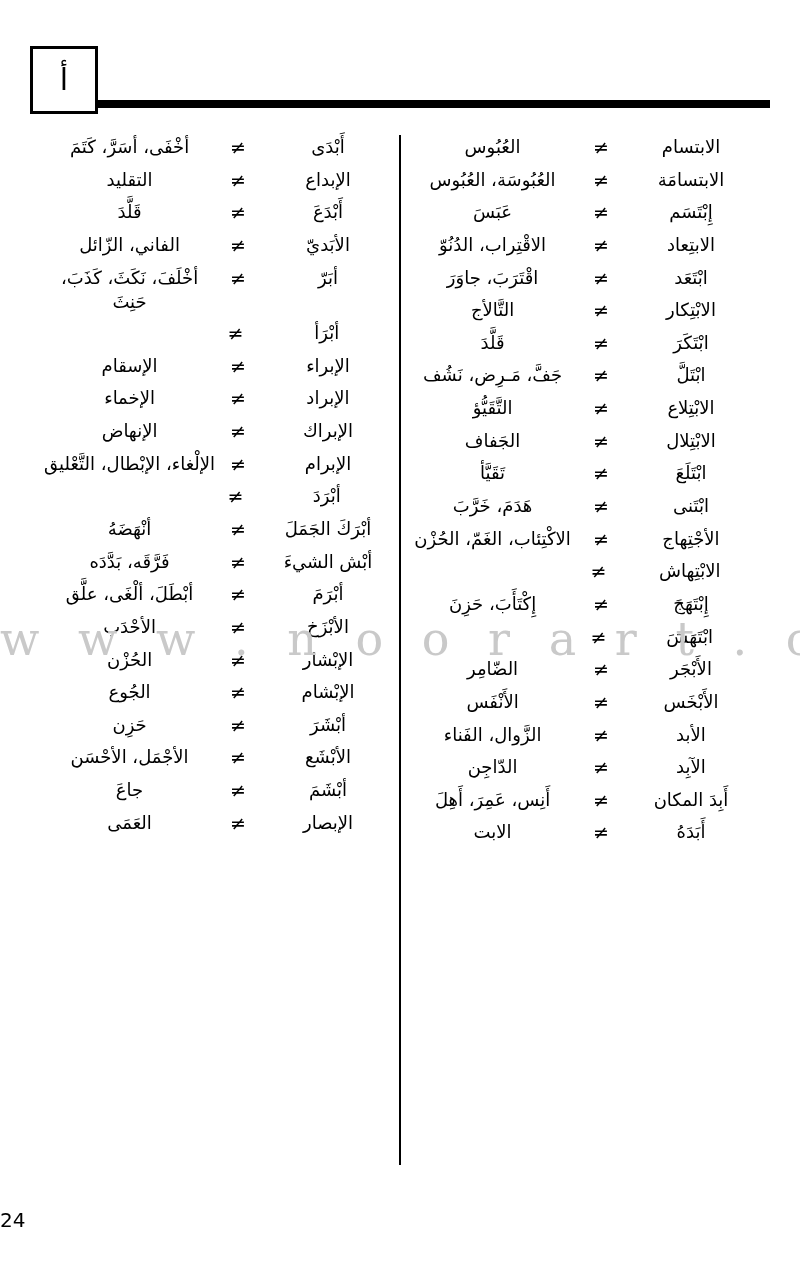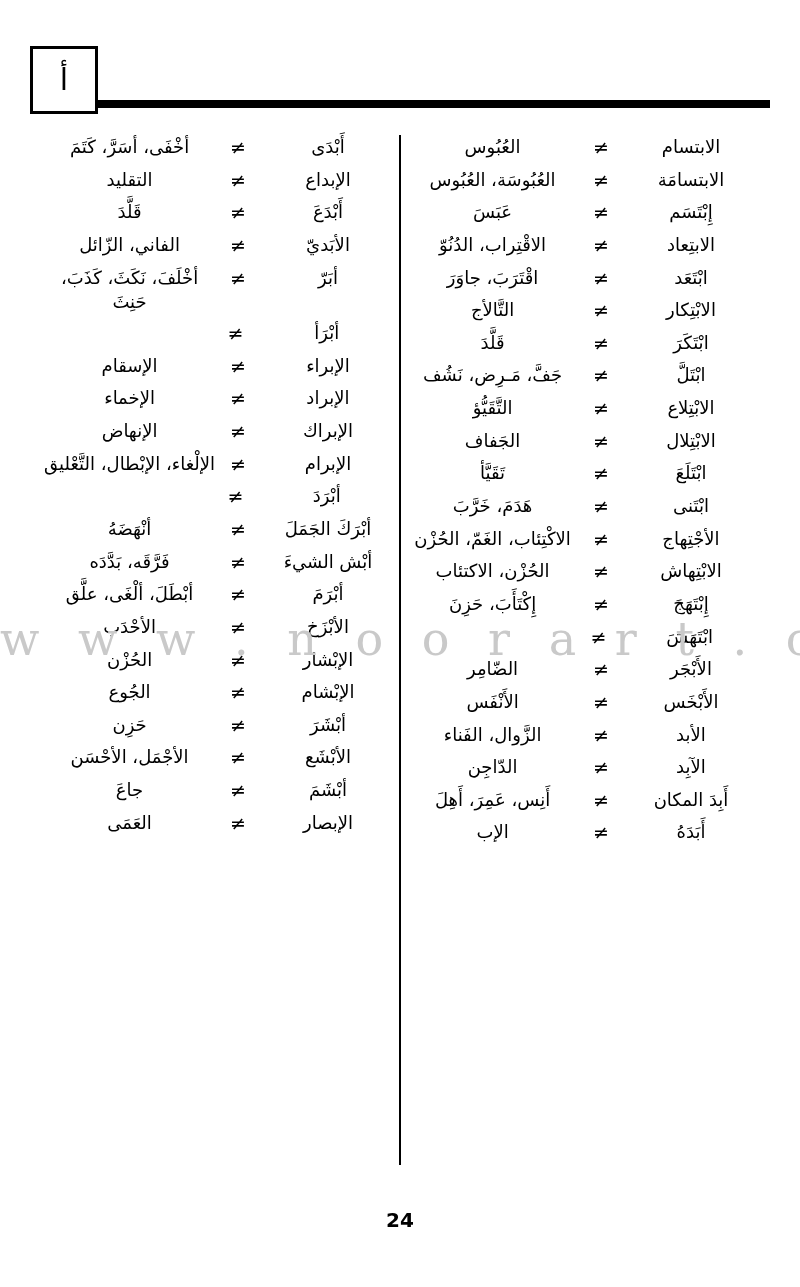--- a/index.html
+++ b/index.html
@@ -118,24 +118,23 @@
     text-align: center;
     padding-right: 2px;
   }
 
   
   .page-number {
     position: absolute;
     bottom: 55px;
     left: 0;
     right: 0;
-    text-align: center;
+    text-align: left;
     font-size: 20px;
     direction: ltr;
-    font-weight: bold;
   }
 </style>
 </head>
 <body>
 
 <div class="page">
 
   <div class="header">
     <div class="header-rule"></div>
     <div class="letter-box">
@@ -208,21 +207,20 @@
           <div class="meaning">هَدَمَ، خَرَّبَ</div>
         </div>
         <div class="entry">
           <div class="headword">الأجْتِهاج</div>
           <div class="neq">≠</div>
           <div class="meaning">الاكْتِئاب، الغَمّ، الحُزْن</div>
         </div>
         <div class="entry">
           <div class="headword">الابْتِهاش</div>
           <div class="neq">≠</div>
-          <div class="meaning">الحُزْن، الاكتئاب</div>
         </div>
         <div class="entry">
           <div class="headword">إِبْتَهَجَ</div>
           <div class="neq">≠</div>
           <div class="meaning">إِكْتَأَبَ، حَزِنَ</div>
         </div>
         <div class="entry">
           <div class="headword">ابْتَهَشَ</div>
           <div class="neq">≠</div>
         </div>
@@ -247,21 +245,21 @@
           <div class="meaning">الدّاجِن</div>
         </div>
         <div class="entry">
           <div class="headword">أَبِدَ المكان</div>
           <div class="neq">≠</div>
           <div class="meaning">أَنِس، عَمِرَ، أَهِلَ</div>
         </div>
         <div class="entry">
           <div class="headword">أَبَدَهُ</div>
           <div class="neq">≠</div>
-          <div class="meaning">الإب</div>
+          <div class="meaning">الابت</div>
         </div>
       </div>
     <div class="col left-col" id="col-left">
         <div class="entry">
           <div class="headword">أَبْدَى</div>
           <div class="neq">≠</div>
           <div class="meaning">أخْفَى، أسَرَّ، كَتَمَ</div>
         </div>
         <div class="entry">
           <div class="headword">الإبداع</div>

